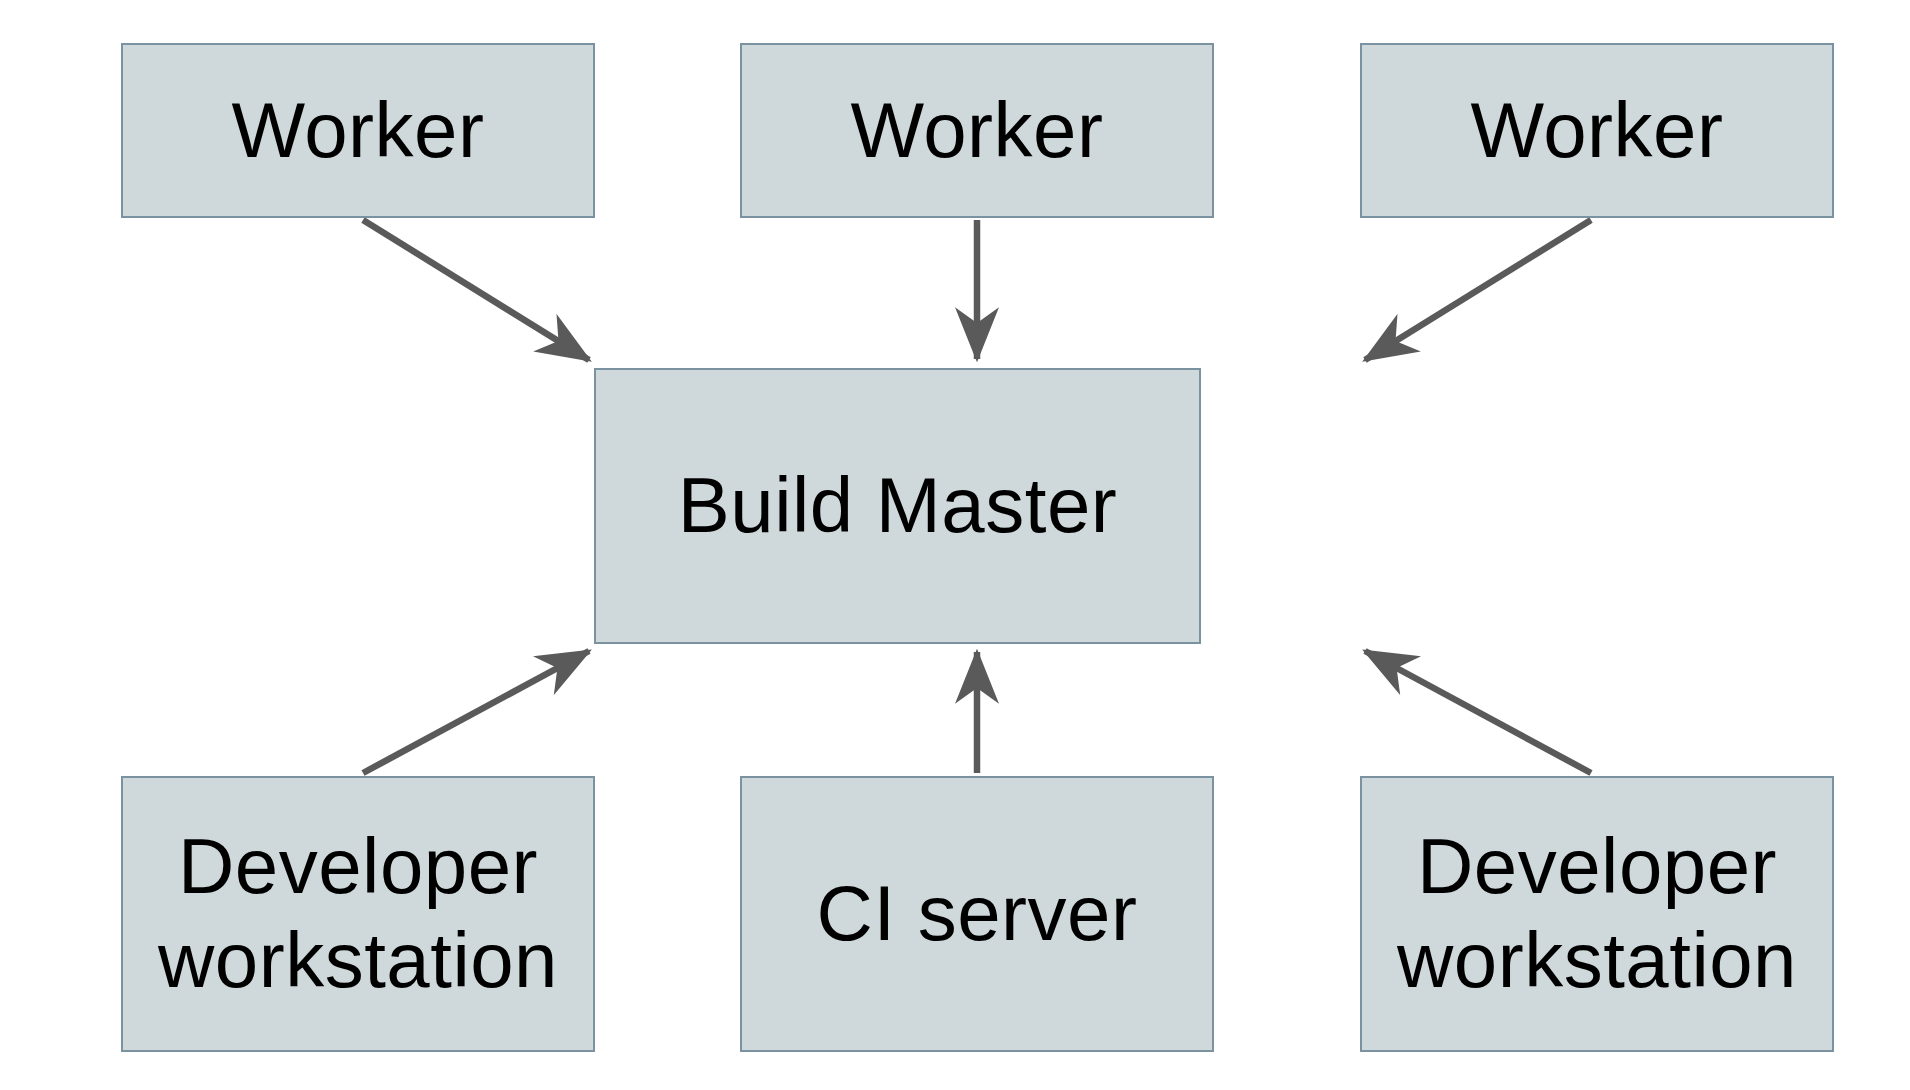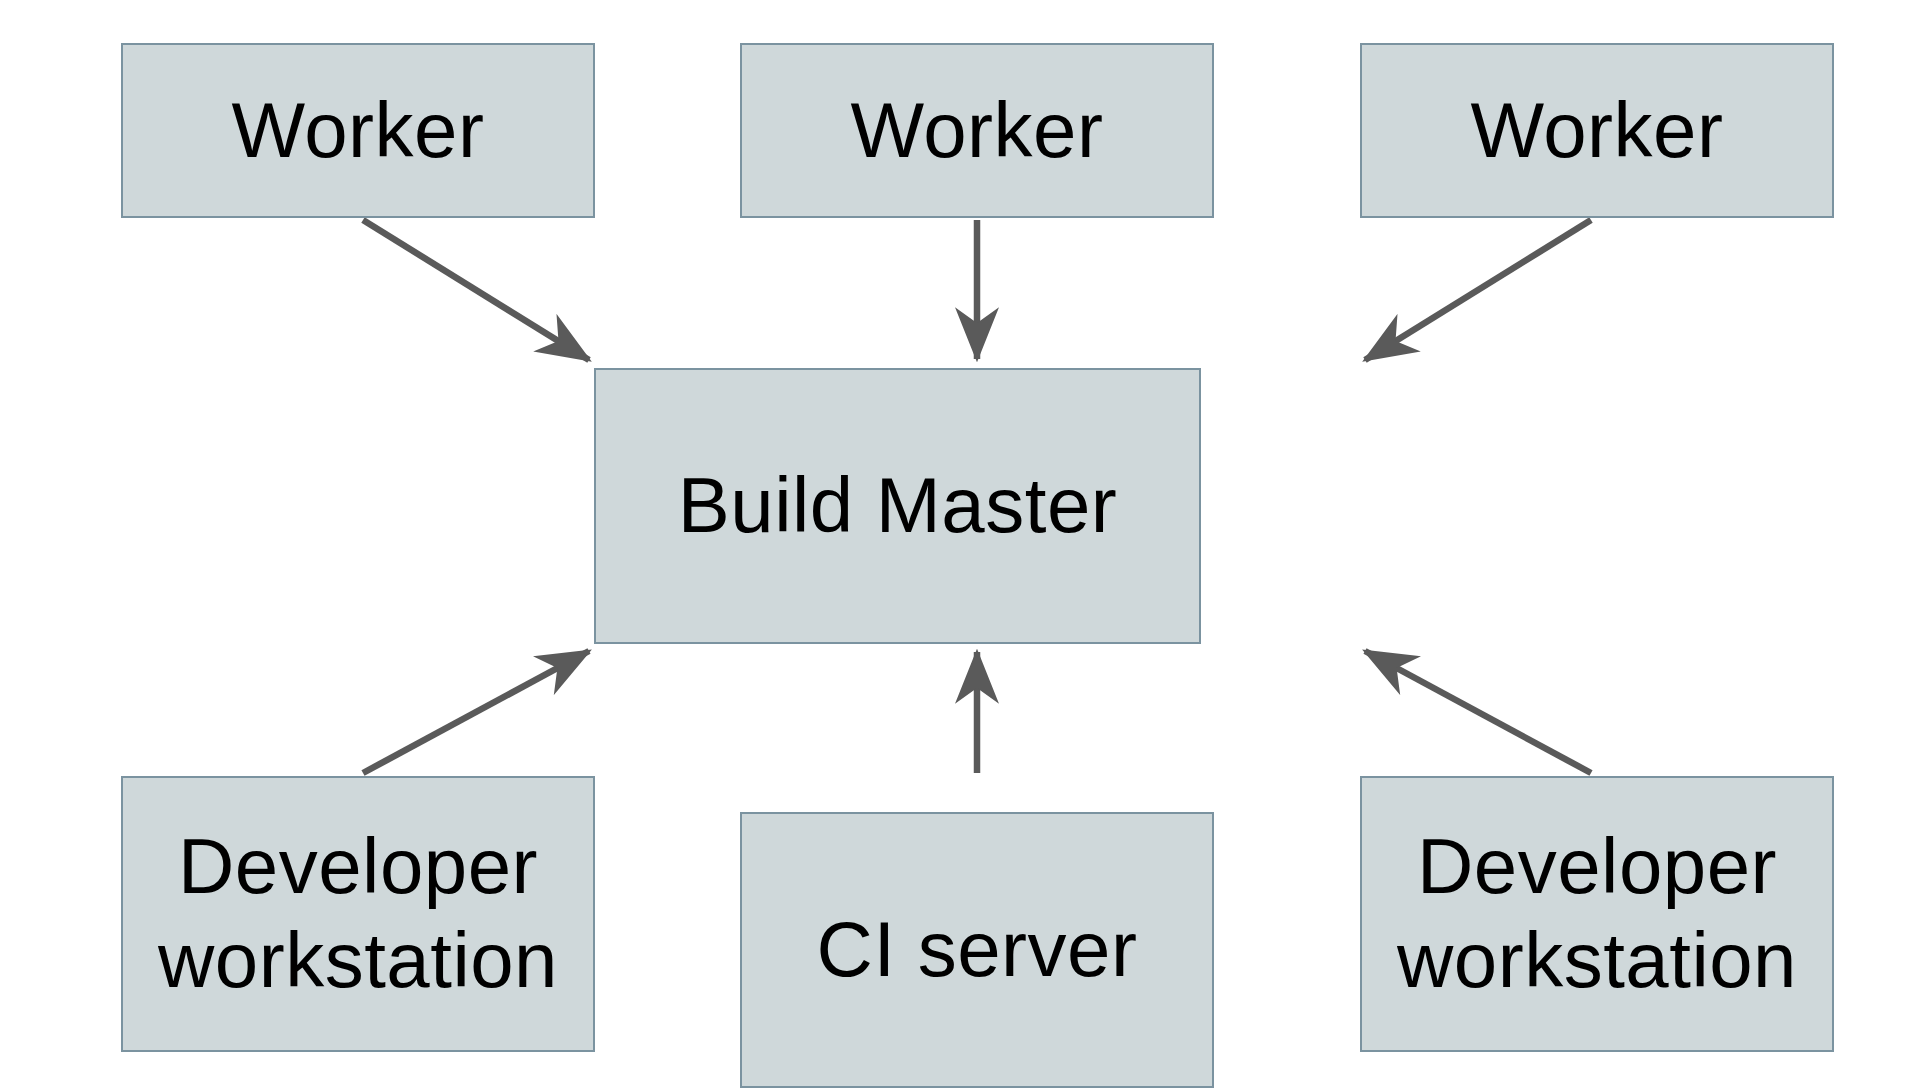--- a/index.html
+++ b/index.html
@@ -44,21 +44,21 @@
     font-size: 78px;
     line-height: 1.2;
     letter-spacing: 0.5px;
   }
   .node span { display: block; padding: 0 10px; }
   .node-worker-top-left      { left: 121px;  top: 43px;  width: 474px; height: 175px; }
   .node-worker-top-center    { left: 740px;  top: 43px;  width: 474px; height: 175px; }
   .node-worker-top-right     { left: 1360px; top: 43px;  width: 474px; height: 175px; }
   .node-build-master         { left: 594px;  top: 368px; width: 607px; height: 276px; }
   .node-dev-left             { left: 121px;  top: 776px; width: 474px; height: 276px; }
-  .node-ci-server            { left: 740px;  top: 812px; width: 474px; height: 276px; }
+  .node-ci-server            { left: 740px;  top: 776px; width: 474px; height: 276px; }
   .node-dev-right            { left: 1360px; top: 776px; width: 474px; height: 276px; }
 </style>
 </head>
 <body>
 
 <div class="canvas">
 
   <svg class="arrows-layer" width="1910" height="1090">
     <defs>
       <marker id="barb" viewBox="0 0 10 8" refX="9.4" refY="4" markerWidth="8.5" markerHeight="6.8" orient="auto" markerUnits="strokeWidth">

